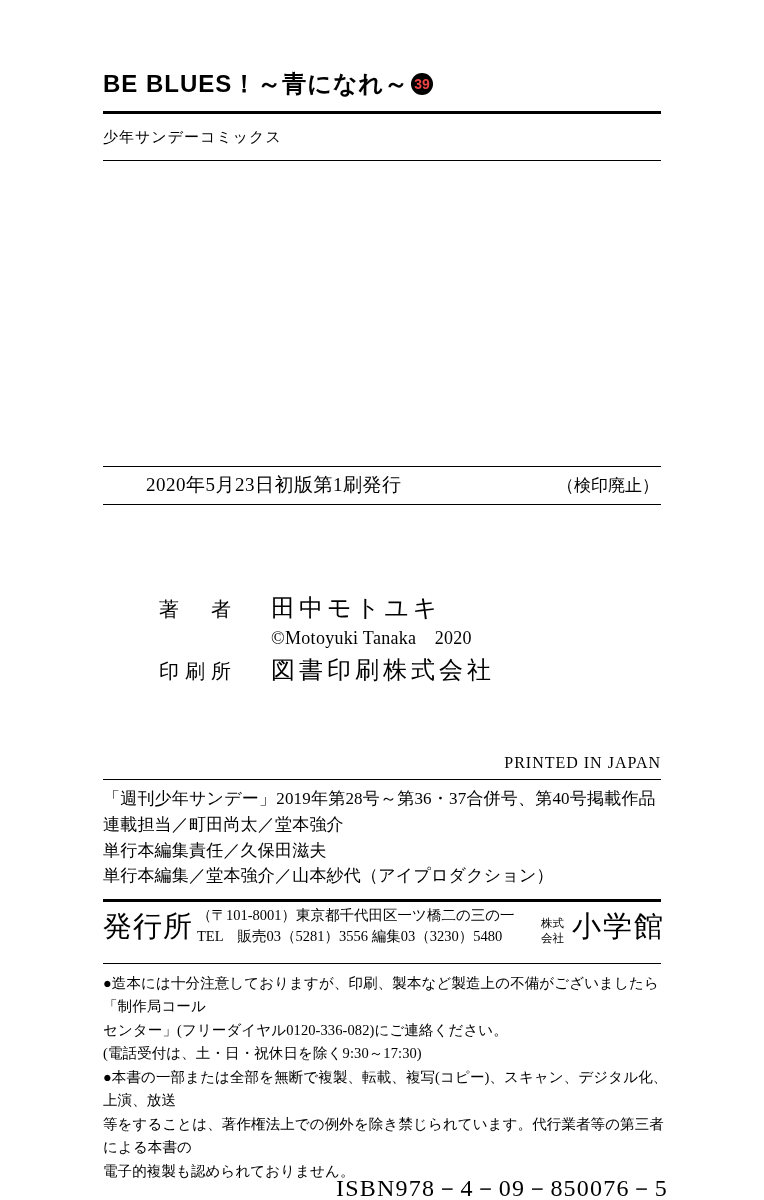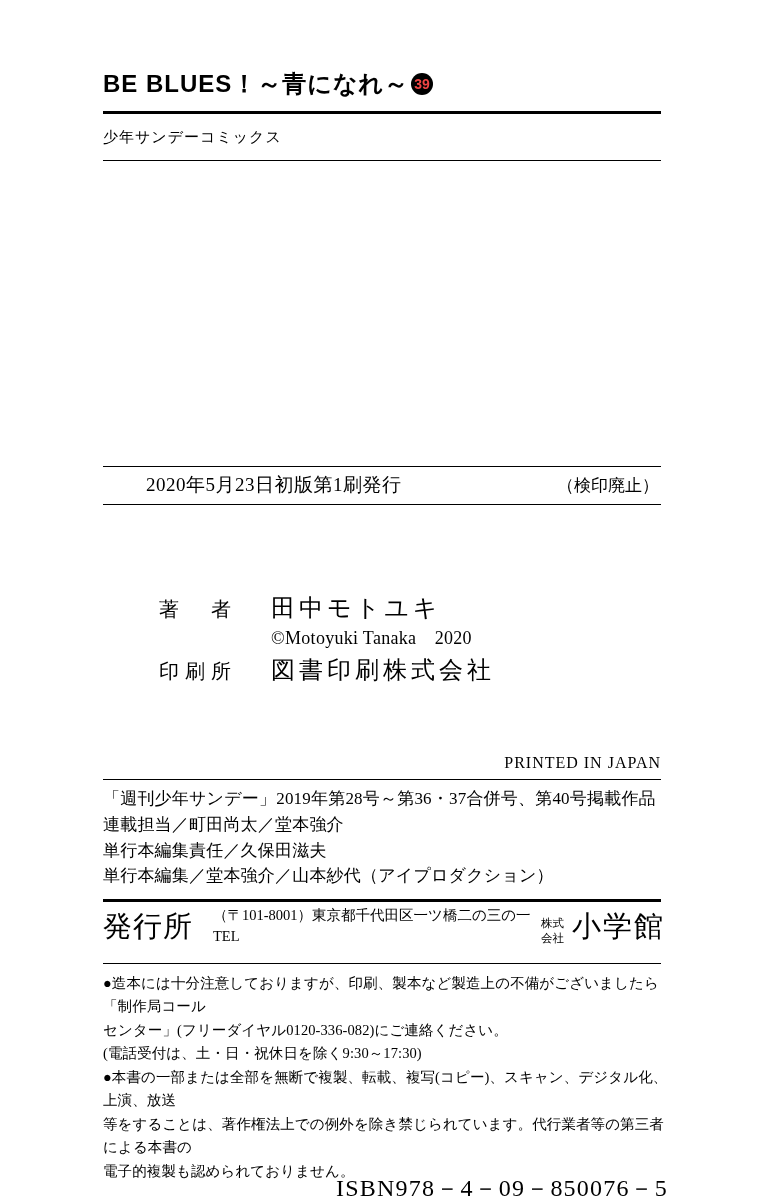--- a/index.html
+++ b/index.html
@@ -159,21 +159,21 @@
     display: flex;
     align-items: flex-end;
   }
   .publisher-label {
     font-size: 29px;
     font-weight: normal;
     letter-spacing: 1px;
     white-space: nowrap;
   }
   .publisher-address {
-    margin-left: 20px;
+    margin-left: 4px;
     font-size: 14.5px;
     line-height: 1.45;
     white-space: nowrap;
   }
   .publisher-address .addr-line2 {
     display: flex;
     gap: 14px;
   }
   .kabushiki {
     margin-left: auto;
@@ -253,20 +253,21 @@
     <div>単行本編集／堂本強介／山本紗代（アイプロダクション）</div>
   </div>
 
   <div class="rule-thick" style="top:899px;"></div>
   <div class="publisher-block">
     <div class="publisher-label">発行所</div>
     <div class="publisher-address">
       <div>（〒101-8001）東京都千代田区一ツ橋二の三の一</div>
       <div class="addr-line2">
         <span>TEL</span>
+        <span>販売03（5281）3556 編集03（3230）5480</span>
       </div>
     </div>
     <div class="kabushiki">
       <div>株式</div>
       <div>会社</div>
     </div>
     <div class="publisher-name">小学館</div>
   </div>
   <div class="rule-thin" style="top:963px;"></div>
 

